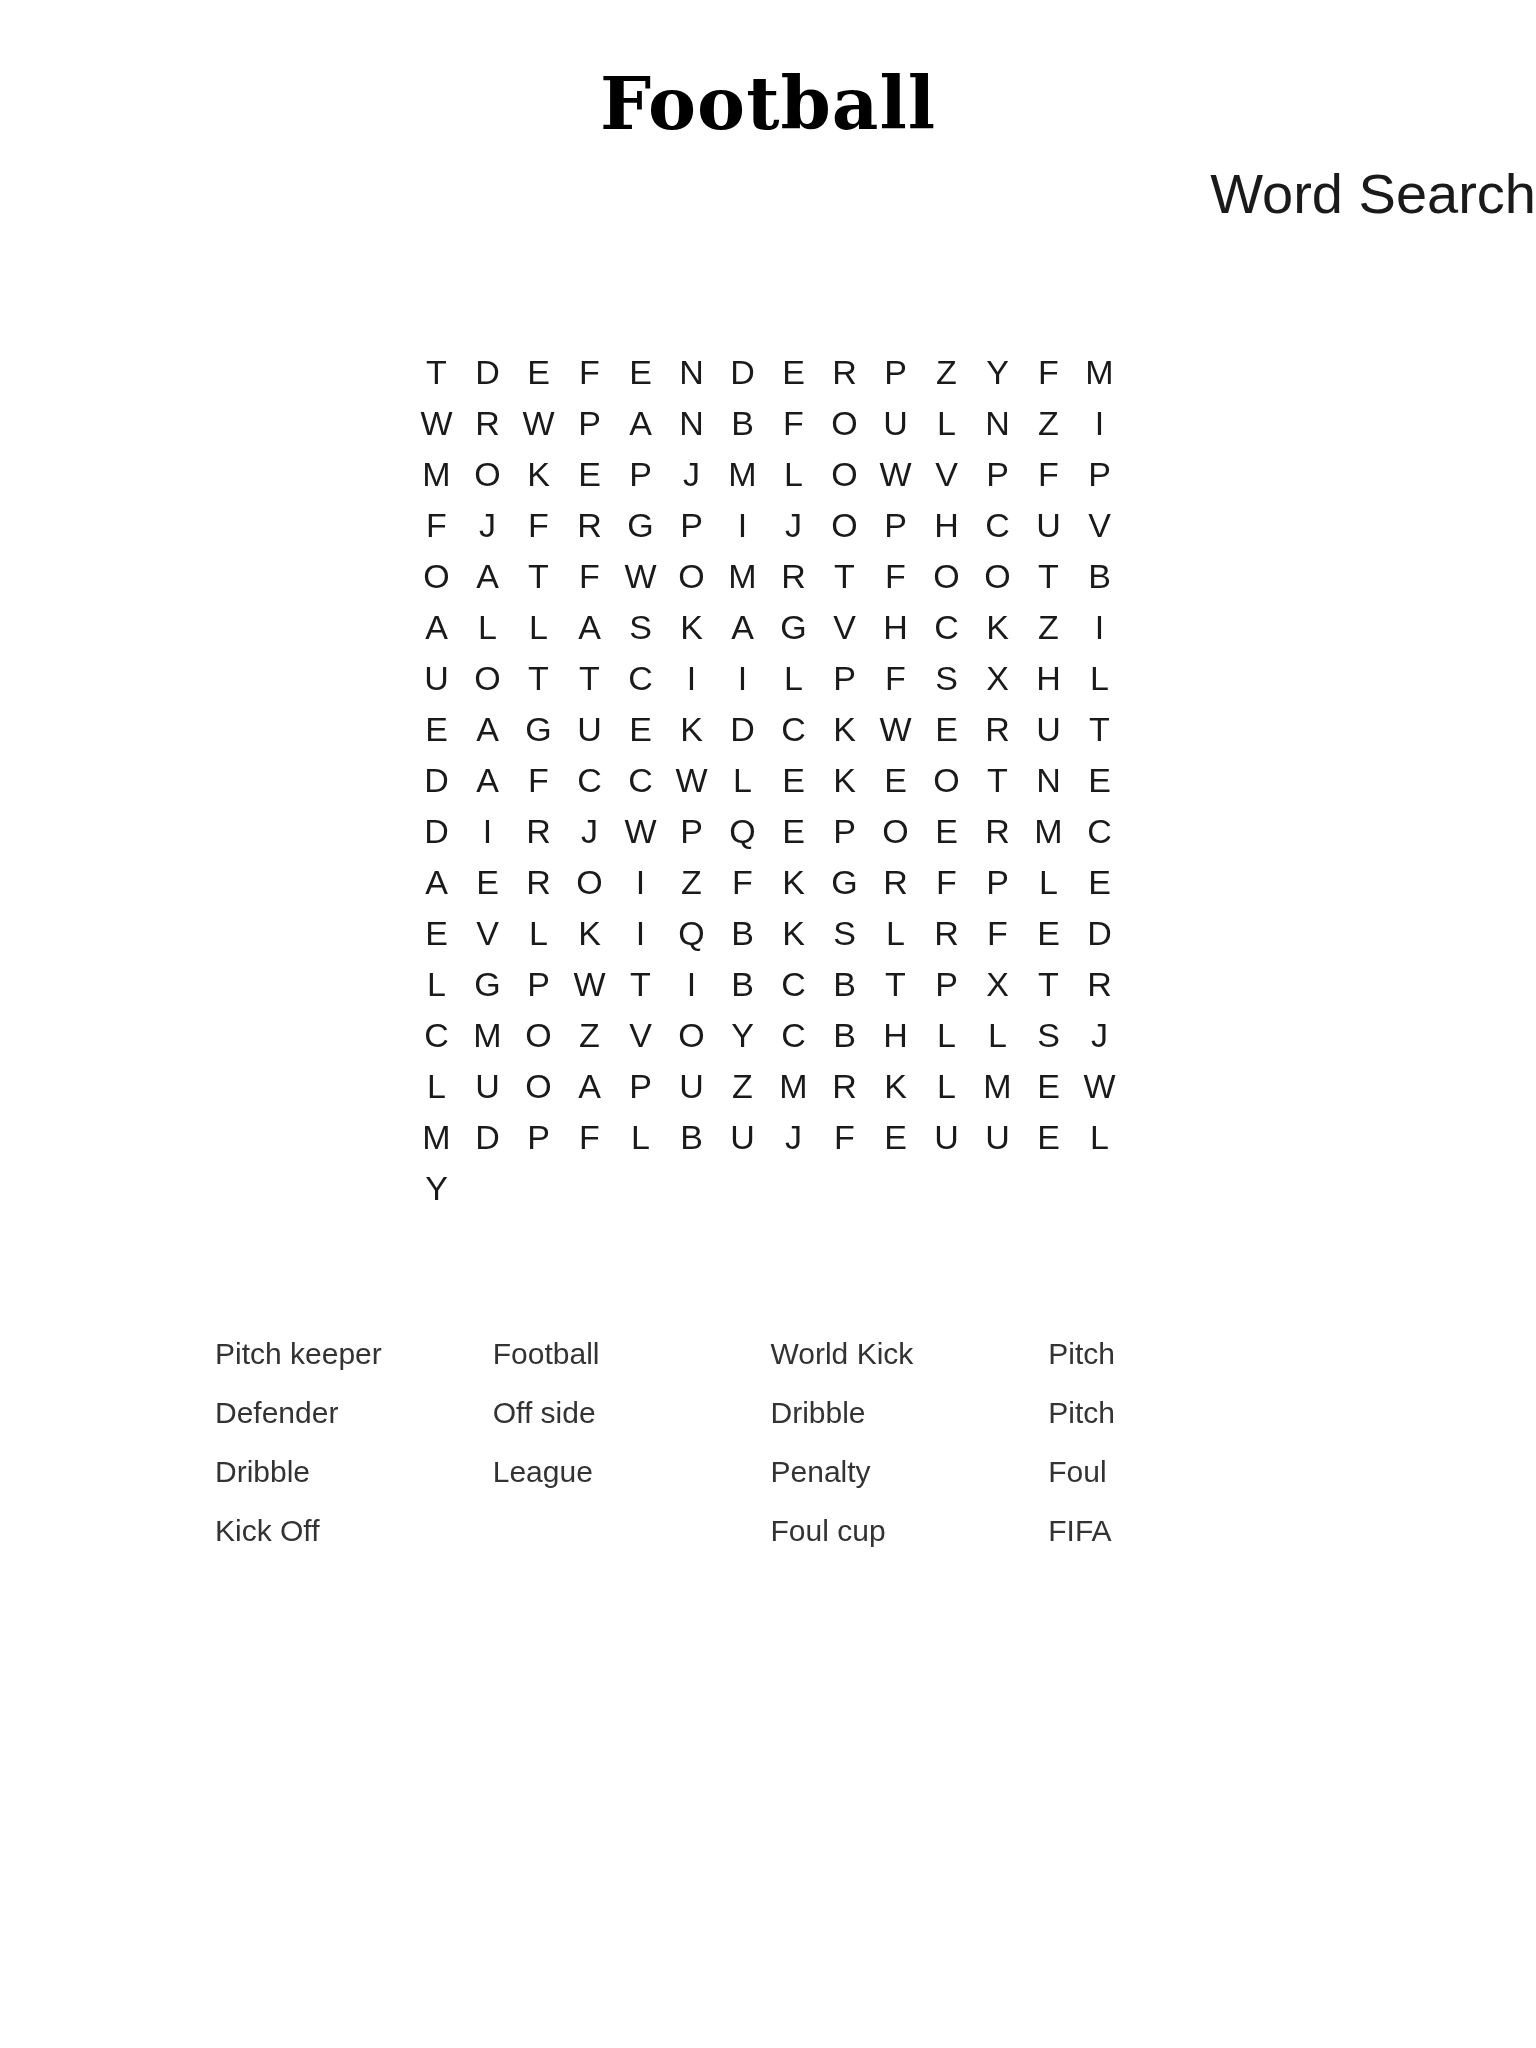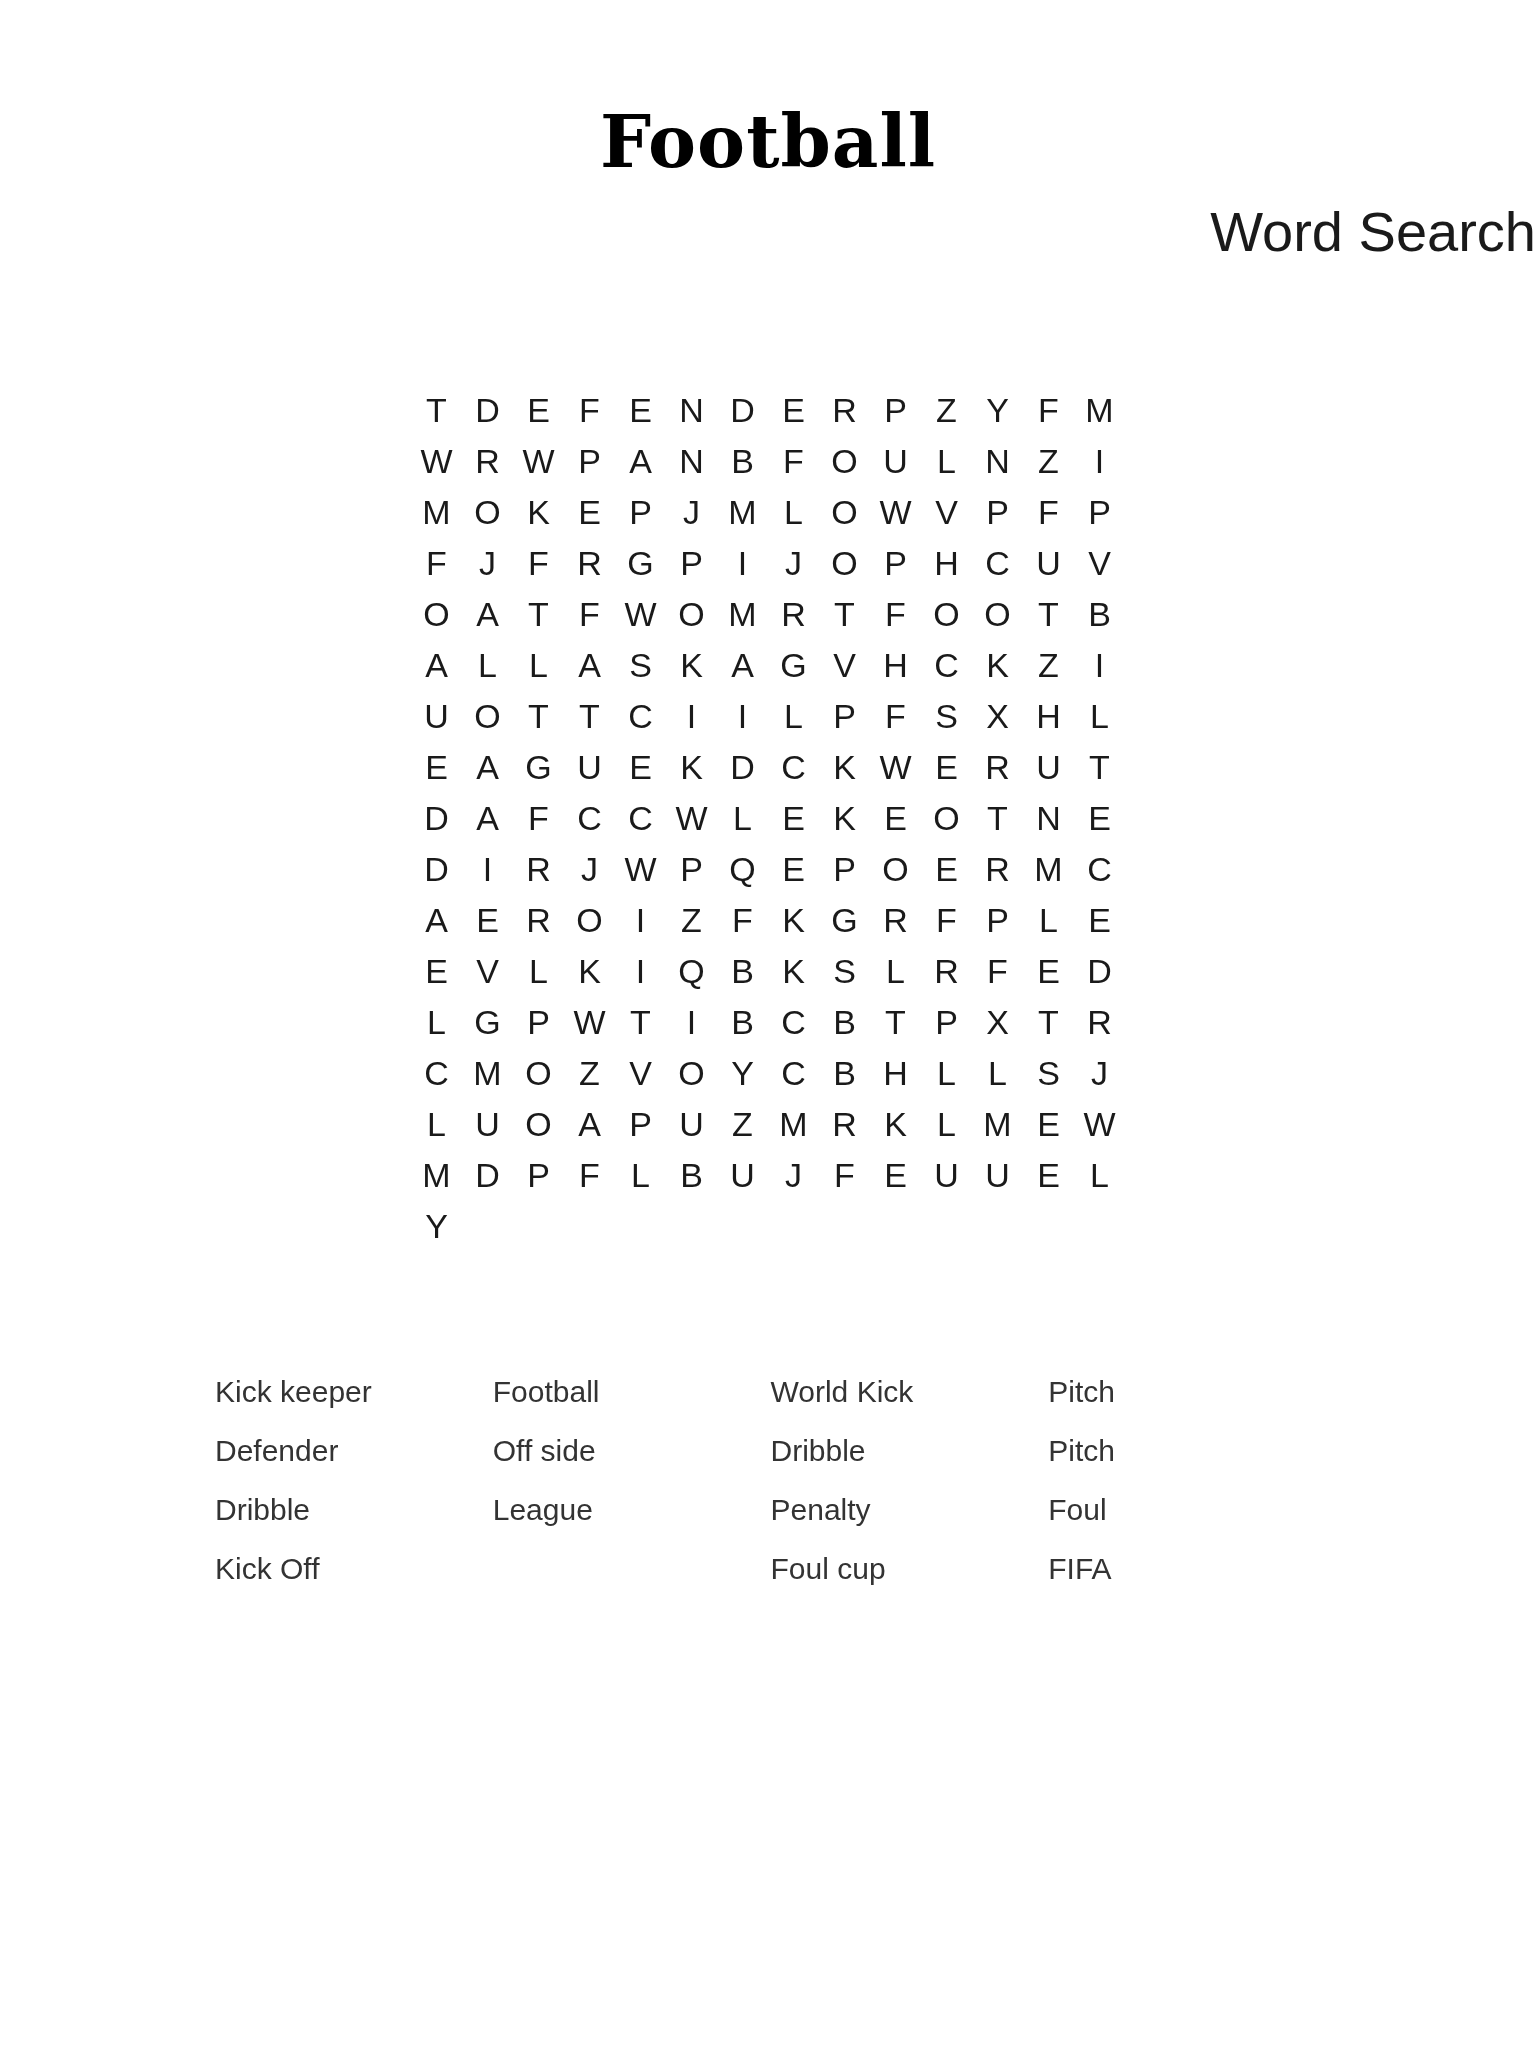--- a/index.html
+++ b/index.html
@@ -13,21 +13,21 @@
     font-family: "Liberation Sans", sans-serif;
     color: #1a1a1a;
     position: relative;
     overflow: hidden;
   }
   .page {
     width: 1536px;
     height: 2048px;
     background: #ffffff;
     box-sizing: border-box;
-    padding-top: 106px;
+    padding-top: 68px;
   }
   .title {
     text-align: center;
     font-family: "DejaVu Serif", serif;
     font-weight: bold;
     font-size: 72px;
     letter-spacing: 1px;
     color: #000000;
     line-height: 1;
     margin: 0 0 10px 0;
@@ -313,21 +313,21 @@
         <div class="cell">U</div>
         <div class="cell">U</div>
         <div class="cell">E</div>
         <div class="cell">L</div>
         <div class="cell">Y</div>
       </div>
   </div>
 
   <div class="words" id="words">
       <div class="word-col">
-        <div class="word">Kick keeper</div>
+        <div class="word">Pitch keeper</div>
         <div class="word">Defender</div>
         <div class="word">Dribble</div>
         <div class="word">Kick Off</div>
       </div>
       <div class="word-col">
         <div class="word">Football</div>
         <div class="word">Off side</div>
         <div class="word">League</div>
       </div>
       <div class="word-col">

